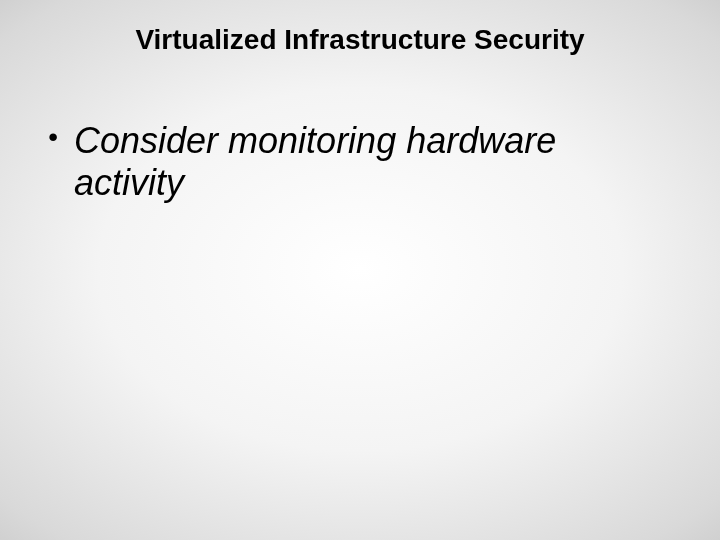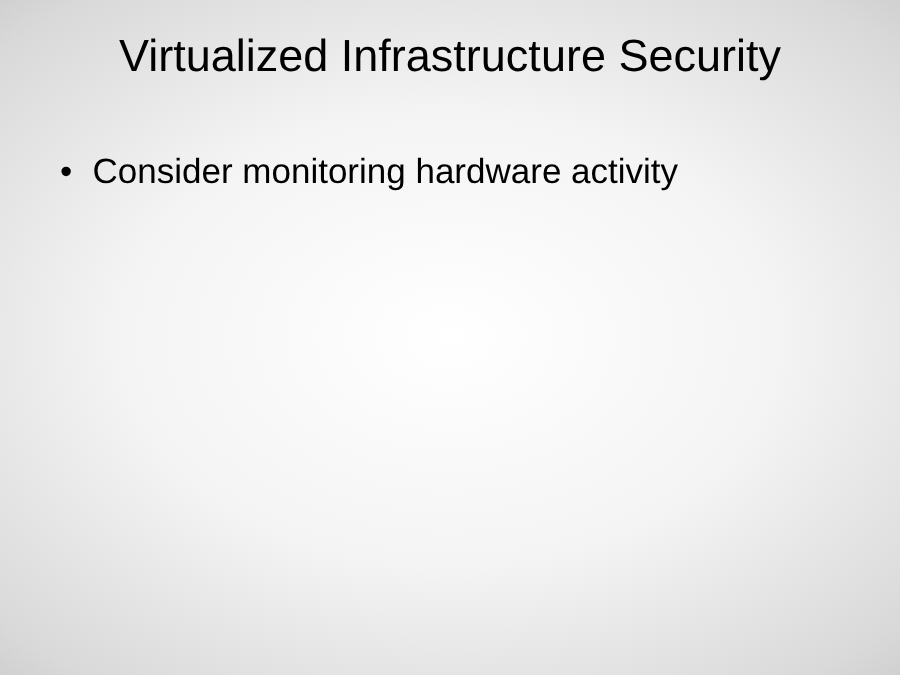--- a/index.html
+++ b/index.html
@@ -24,31 +24,32 @@
     font-family: Arial, Helvetica, sans-serif;
     color: #000;
     position: relative;
   }
   .title {
     position: absolute;
     top: 24px;
     left: 0;
     right: 0;
     text-align: center;
-    font-size: 36px;
-    font-weight: 400;
+    font-size: 28px;
+    font-weight: 700;
     letter-spacing: 0px;
   }
   .body {
     position: absolute;
     top: 120px;
     left: 42px;
     right: 60px;
-    font-size: 28px;
+    font-size: 36px;
     line-height: 1.18;
+    font-style: italic;
   }
   ul.bullets {
     list-style: none;
     margin: 0;
     padding: 0;
   }
   ul.bullets > li {
     position: relative;
     padding-left: 32px;
     margin-bottom: 4px;

